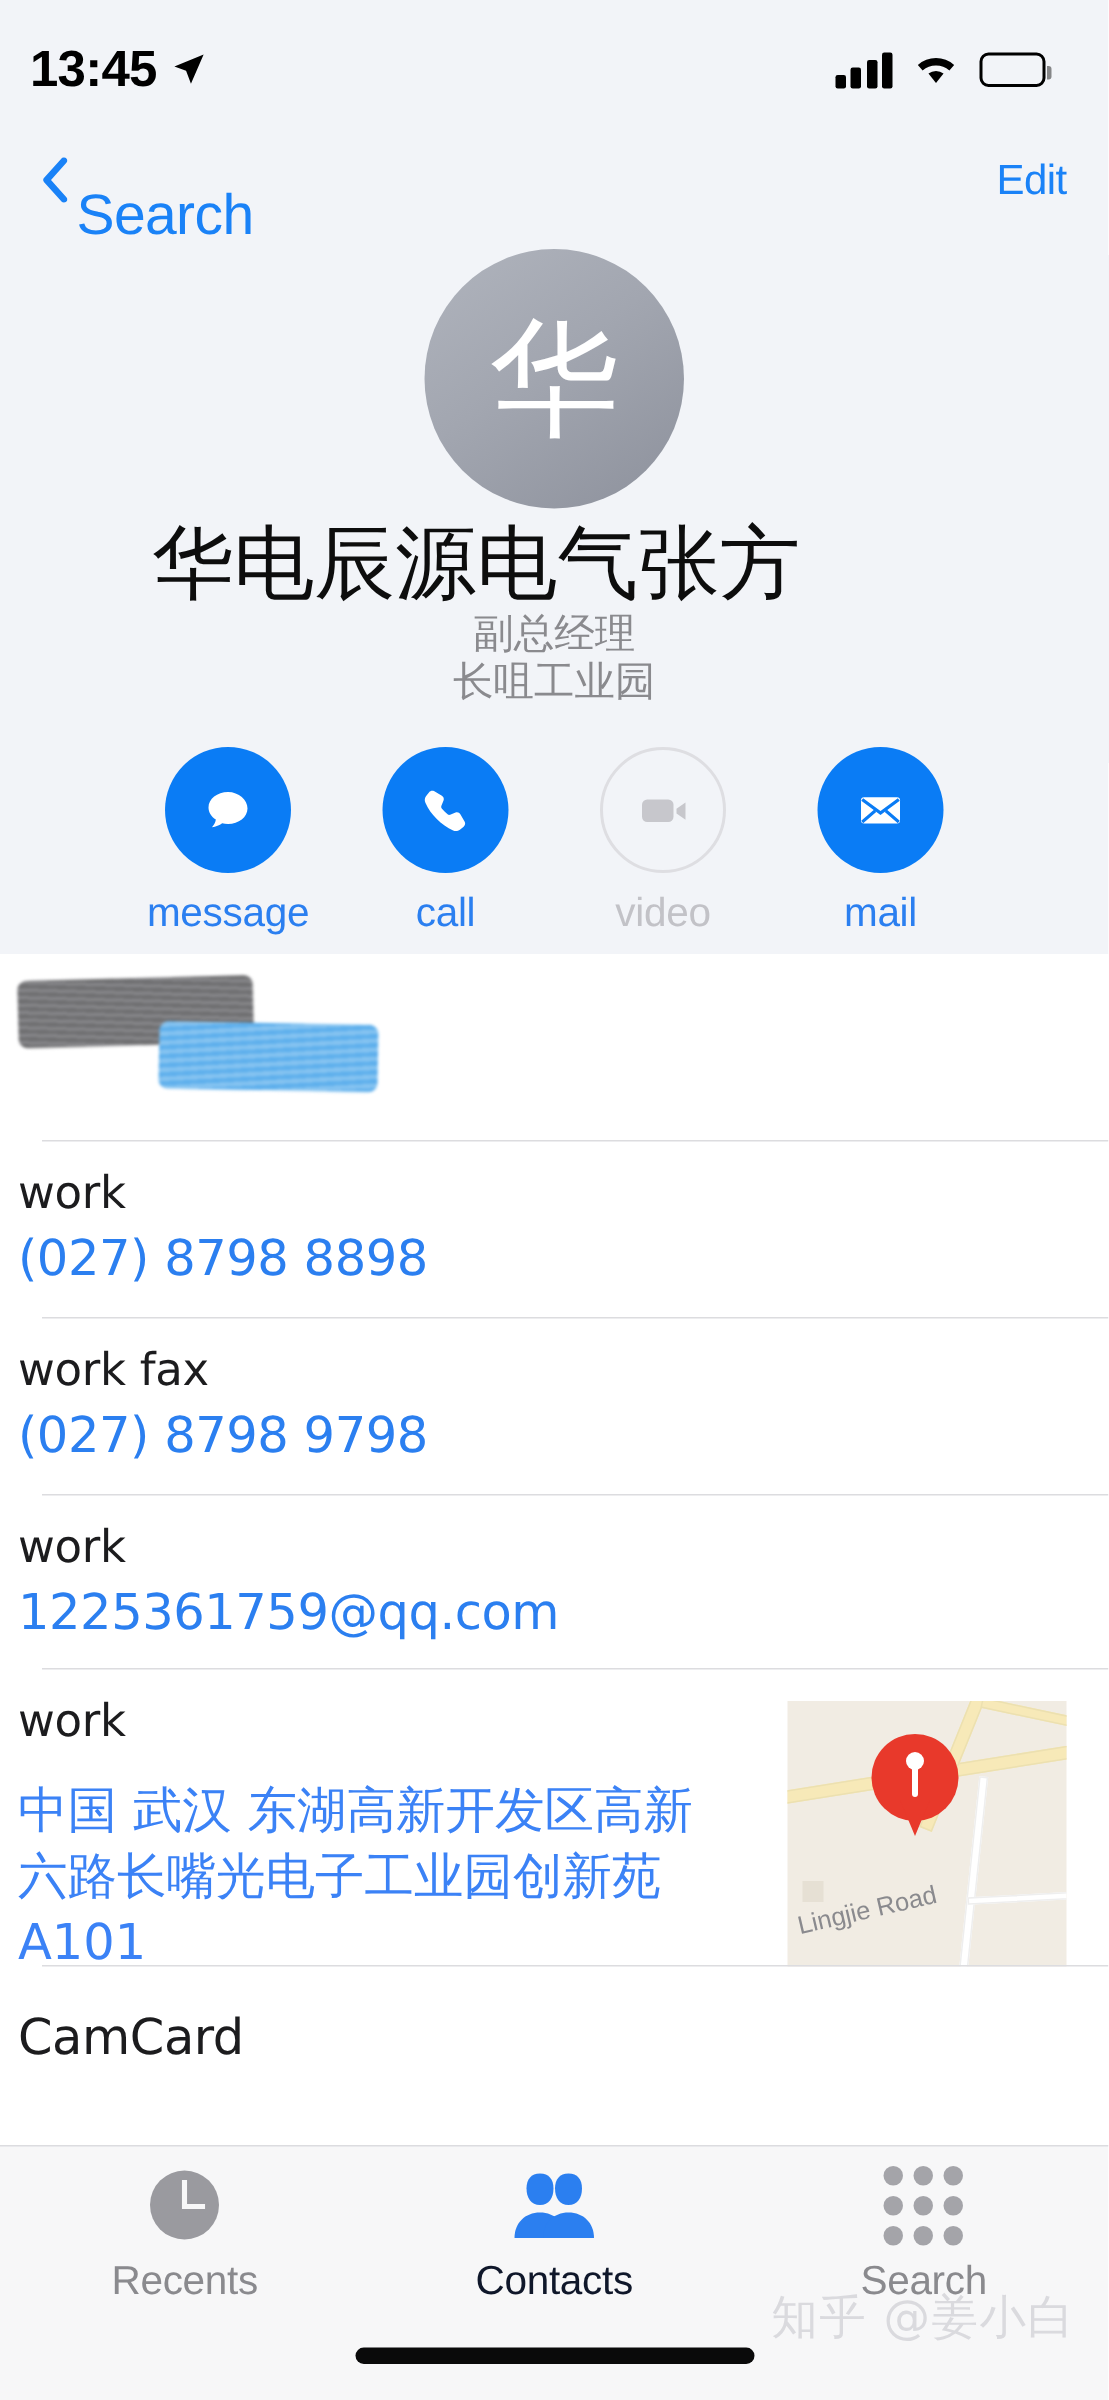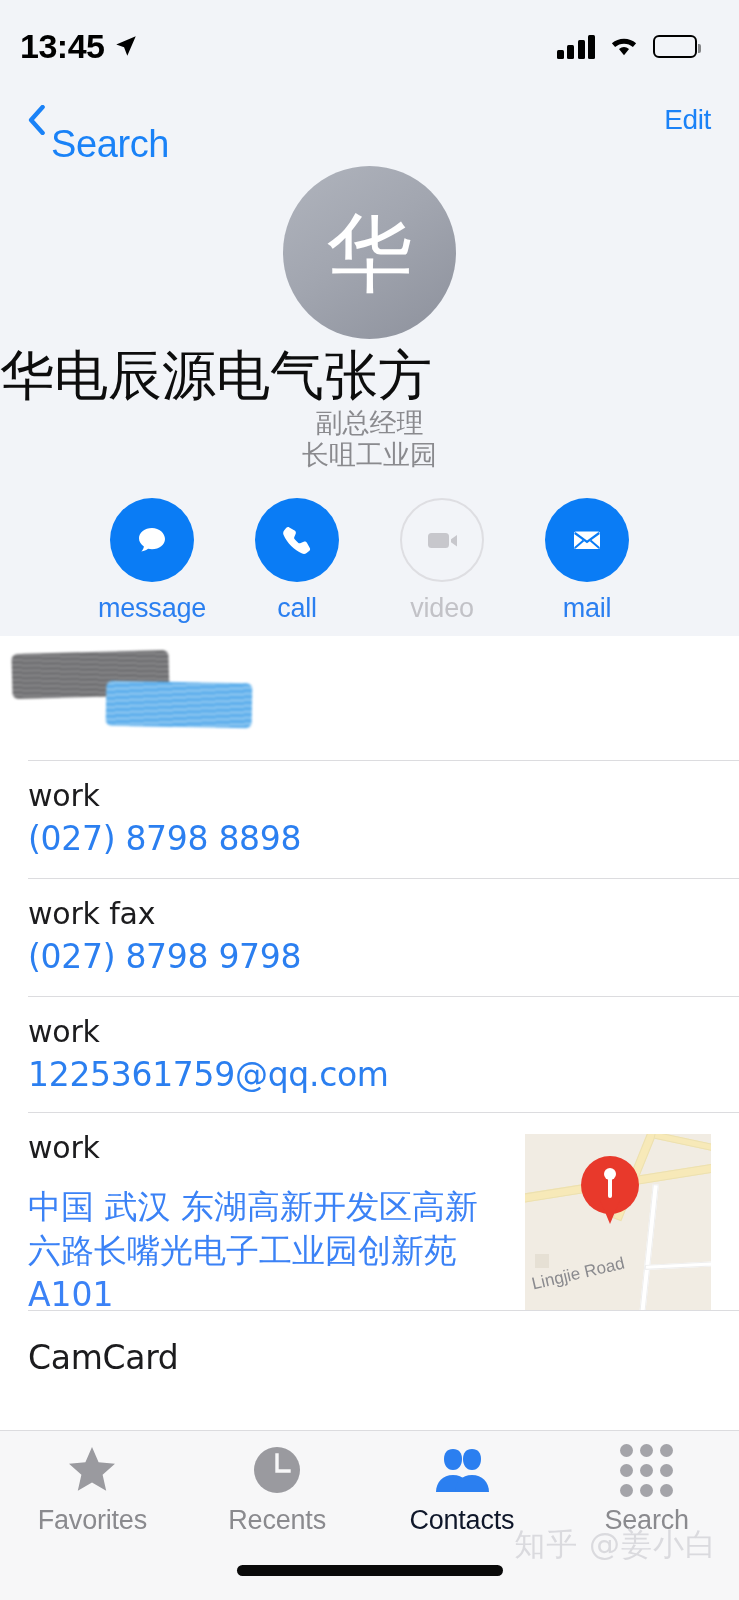--- a/index.html
+++ b/index.html
@@ -62,21 +62,21 @@
     position:absolute; left:283px; top:166px; width:173px; height:173px;
     border-radius:50%;
     background:linear-gradient(145deg,#b0b4bd 0%,#a2a6b0 45%,#8d919c 100%);
     display:flex; align-items:center; justify-content:center;
   }
   .avatar-initial {
     font-size:86px; color:#ffffff; font-weight:400; line-height:1;
     font-family:"DejaVu Sans","Liberation Sans",sans-serif;
   }
   .contact-name {
-    position:absolute; top:340px; left:0; width:635px; text-align:left;
+    position:absolute; top:340px; left:0; width:635px; text-align:center;
     font-size:54px; color:#0d0d0d; letter-spacing:0px;
     font-family:"DejaVu Sans","Liberation Sans",sans-serif;
   }
   .contact-sub {
     position:absolute; left:0; width:739px; text-align:center;
     font-size:27px; color:#8a8a8e; line-height:1.28;
     font-family:"DejaVu Sans","Liberation Sans",sans-serif;
   }
   .contact-sub.one { top:406px; }
   .contact-sub.two { top:438px; }
@@ -93,21 +93,21 @@
   }
   .action.disabled .action-circle {
     background:transparent; border:2px solid #dedee2;
   }
   .action-label { margin-top:11px; font-size:27px; color:#2b7ff0; letter-spacing:-0.2px; }
   .action.disabled .action-label { color:#c2c2c7; }
   .action-circle svg { display:block; }
 
   
   .detail-list { position:absolute; top:636px; left:0; width:739px; background:#fff; }
-  .row { position:relative; padding:0 28px; }
+  .row { position:relative; padding:0 12px; }
   .row-sep {
     position:absolute; left:28px; right:0; top:0; height:1px; background:#dcdcdf;
   }
   .row-label {
     font-size:30px; color:#1c1c1e; letter-spacing:-0.2px;
     font-family:"DejaVu Sans","Liberation Sans",sans-serif;
   }
   .row-value {
     font-size:33px; color:#2b7ff0; letter-spacing:-0.3px; margin-top:6px;
     font-family:"DejaVu Sans","Liberation Sans",sans-serif;
@@ -352,28 +352,20 @@
     <div class="row note-row">
       <span class="row-sep"></span>
       <div class="row-value dark">CamCard</div>
     </div>
 
   </div>
 
   <div class="tab-bar">
     <div class="tabs">
 
-      <div class="tab">
-        <span class="tab-icon">
-          <svg width="52" height="50" viewBox="0 0 52 50">
-            <path d="M26 2 L32.6 17.2 L49 18.8 L36.6 29.7 L40.2 45.8 L26 37.4 L11.8 45.8 L15.4 29.7 L3 18.8 L19.4 17.2 Z" fill="#9a9a9f"></path>
-          </svg>
-        </span>
-        <span class="tab-label">Favorites</span>
-      </div>
 
       <div class="tab">
         <span class="tab-icon">
           <svg width="50" height="50" viewBox="0 0 50 50">
             <circle cx="25" cy="25" r="23" fill="#9a9a9f"></circle>
             <path d="M25 10 V26 H37" fill="none" stroke="#f7f7f8" stroke-width="3.4" stroke-linecap="square"></path>
           </svg>
         </span>
         <span class="tab-label">Recents</span>
       </div>

